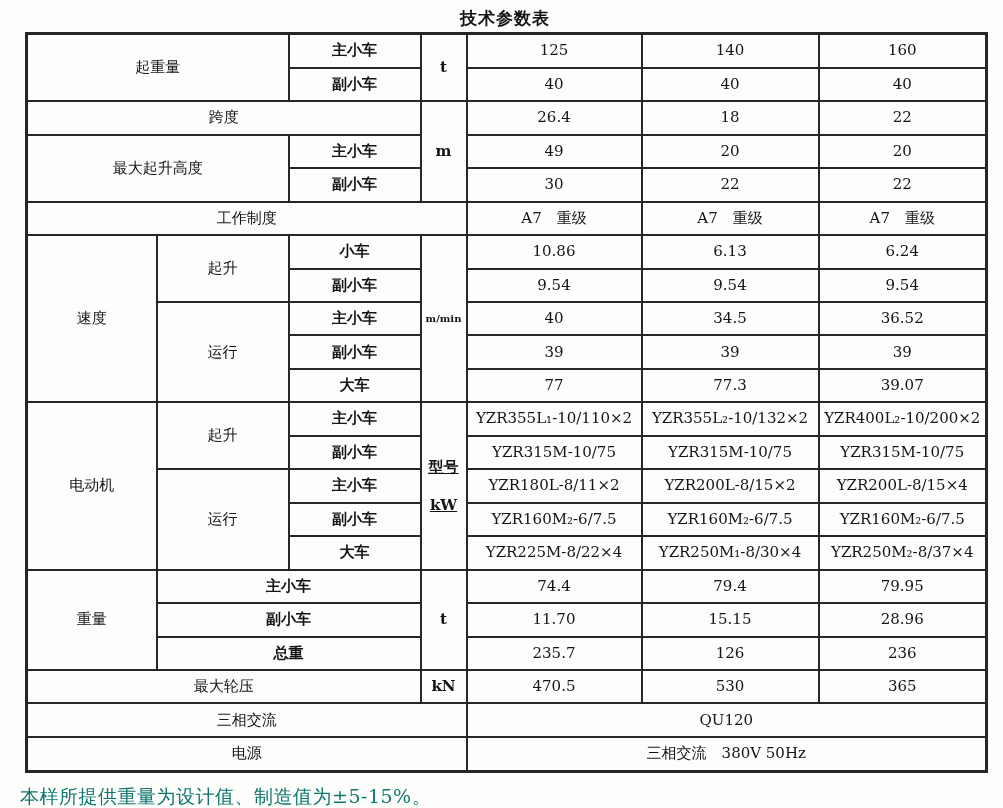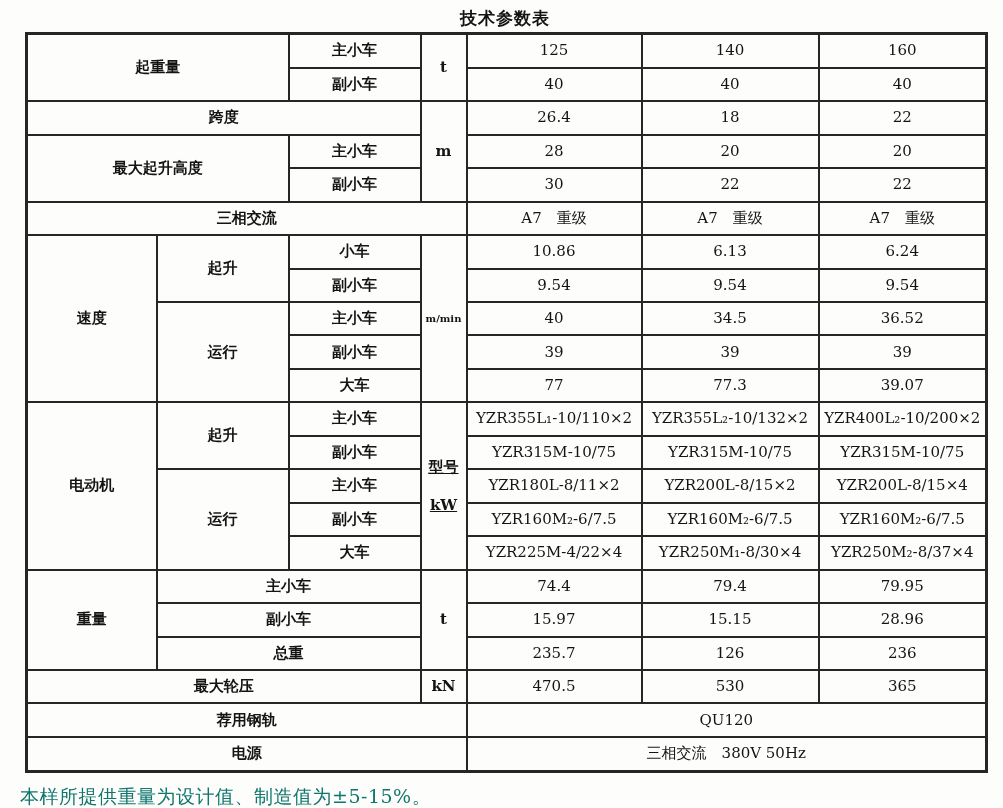--- a/index.html
+++ b/index.html
@@ -39,21 +39,21 @@
   table.spec td {
     border: 2px solid #262626;
     text-align: center;
     vertical-align: middle;
     padding: 0 2px;
     font-size: 15px;
     line-height: 1.15;
     overflow: hidden;
     white-space: nowrap;
   }
-  td.lbl  { font-weight: bold; }            
+  td.lbl  { font-weight: normal; }            
   td.sub  { font-weight: bold; text-align: left; padding-left: 15px; } 
   td.sub2 { font-weight: bold; }             
   td.unit { font-weight: bold; font-size: 15px; }
   td.val  { font-weight: normal; font-size: 15px; }
   td.unit .unit-line { line-height: 1.2; text-decoration: underline; }
   td.unit .unit-gap  { margin-top: 20px; }
   .footnote {
     position: absolute;
     left: 20px;
     top: 784px;
@@ -100,33 +100,33 @@
       <td class="lbl" colspan="3">跨度</td>
       <td class="unit" rowspan="3">m</td>
       <td class="val">26.4</td>
       <td class="val">18</td>
       <td class="val">22</td>
     </tr>
 
     <tr>
       <td class="lbl" colspan="2" rowspan="2">最大起升高度</td>
       <td class="sub">主小车</td>
-      <td class="val">28</td>
+      <td class="val">49</td>
       <td class="val">20</td>
       <td class="val">20</td>
     </tr>
     <tr>
       <td class="sub">副小车</td>
       <td class="val">30</td>
       <td class="val">22</td>
       <td class="val">22</td>
     </tr>
 
     <tr>
-      <td class="lbl" colspan="4">三相交流</td>
+      <td class="lbl" colspan="4">工作制度</td>
       <td class="val">A7　重级</td>
       <td class="val">A7　重级</td>
       <td class="val">A7　重级</td>
     </tr>
 
     <tr>
       <td class="lbl" rowspan="5">速度</td>
       <td class="lbl" rowspan="2">起升</td>
       <td class="sub">小车</td>
       <td class="unit" rowspan="5" style="font-size:10px">m/min</td>
@@ -186,56 +186,56 @@
       <td class="val">YZR200L-8/15×4</td>
     </tr>
     <tr>
       <td class="sub">副小车</td>
       <td class="val">YZR160M₂-6/7.5</td>
       <td class="val">YZR160M₂-6/7.5</td>
       <td class="val">YZR160M₂-6/7.5</td>
     </tr>
     <tr>
       <td class="sub">大车</td>
-      <td class="val">YZR225M-4/22×4</td>
+      <td class="val">YZR225M-8/22×4</td>
       <td class="val">YZR250M₁-8/30×4</td>
       <td class="val">YZR250M₂-8/37×4</td>
     </tr>
 
     <tr>
       <td class="lbl" rowspan="3">重量</td>
       <td class="sub2" colspan="2">主小车</td>
       <td class="unit" rowspan="3">t</td>
       <td class="val">74.4</td>
       <td class="val">79.4</td>
       <td class="val">79.95</td>
     </tr>
     <tr>
       <td class="sub2" colspan="2">副小车</td>
-      <td class="val">15.97</td>
+      <td class="val">11.70</td>
       <td class="val">15.15</td>
       <td class="val">28.96</td>
     </tr>
     <tr>
       <td class="sub2" colspan="2">总重</td>
       <td class="val">235.7</td>
       <td class="val">126</td>
       <td class="val">236</td>
     </tr>
 
     <tr>
       <td class="lbl" colspan="3">最大轮压</td>
       <td class="unit">kN</td>
       <td class="val">470.5</td>
       <td class="val">530</td>
       <td class="val">365</td>
     </tr>
 
     <tr>
-      <td class="lbl" colspan="4">荐用钢轨</td>
+      <td class="lbl" colspan="4">三相交流</td>
       <td class="val" colspan="3">QU120</td>
     </tr>
 
     <tr>
       <td class="lbl" colspan="4">电源</td>
       <td class="val" colspan="3">三相交流　380V 50Hz</td>
     </tr>
   </tbody>
     </table>
 

